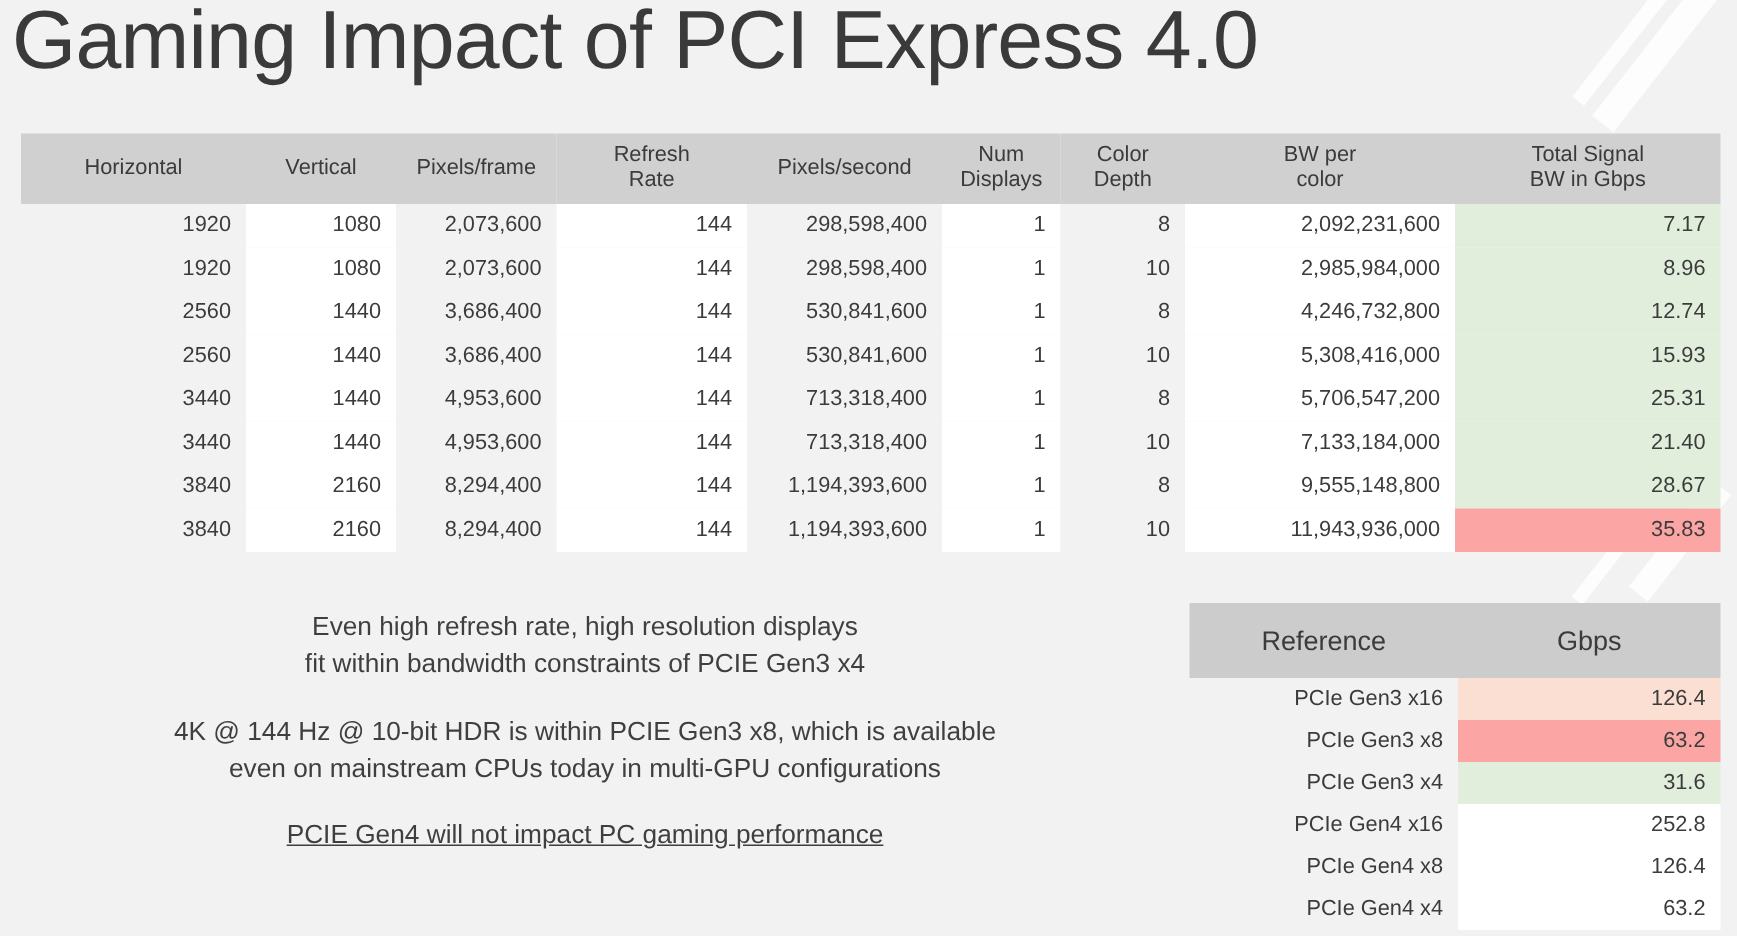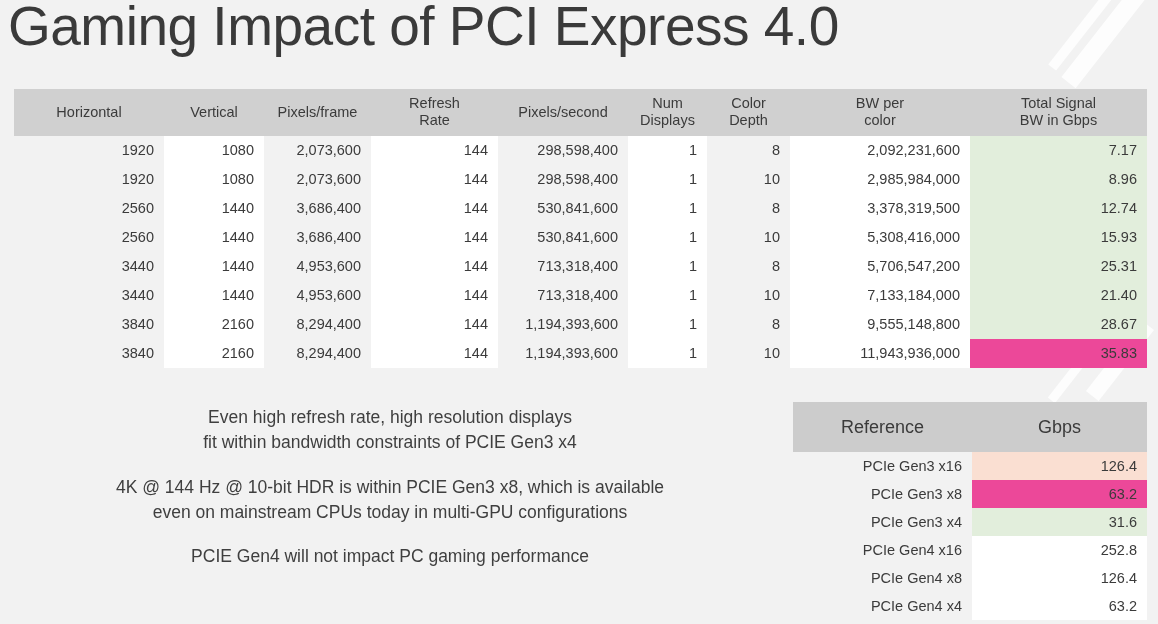--- a/index.html
+++ b/index.html
@@ -98,21 +98,21 @@
     height: 23px;
     line-height: 1.15;
     border: none;
     color: #3b3b3b;
     white-space: nowrap;
   }
   
   td.shade { background: #f2f2f2; }
   td.plain { background: #ffffff; }
   td.green { background: #e2eedc; }
-  td.cream { background: #ec4899; }
+  td.cream { background: #fca5a5; }
 
   
   col.c0 { width: 150px; }
   col.c1 { width: 100px; }
   col.c2 { width: 107px; }
   col.c3 { width: 127px; }
   col.c4 { width: 130px; }
   col.c5 { width: 79px; }
   col.c6 { width: 83px; }
   col.c7 { width: 180px; }
@@ -123,21 +123,21 @@
     position: absolute;
     left: 55px;
     top: 405px;
     width: 670px;
     text-align: center;
     font-size: 17.5px;
     color: #3f3f3f;
     line-height: 1.42;
   }
   #notes .para { margin-bottom: 20px; }
-  #notes .para:last-child { margin-bottom: 0; }
+  #notes .para:last-child { margin-bottom: 0; text-decoration: underline; }
 
   
   #ref-table-wrap {
     position: absolute;
     left: 793px;
     top: 402px;
     width: 354px;
   }
   table.ref {
     border-collapse: collapse;
@@ -232,21 +232,21 @@
           <td class="green">8.96</td>
         </tr>
         <tr>
           <td class="shade">2560</td>
           <td class="plain">1440</td>
           <td class="shade">3,686,400</td>
           <td class="plain">144</td>
           <td class="shade">530,841,600</td>
           <td class="plain">1</td>
           <td class="shade">8</td>
-          <td class="plain">3,378,319,500</td>
+          <td class="plain">4,246,732,800</td>
           <td class="green">12.74</td>
         </tr>
         <tr>
           <td class="shade">2560</td>
           <td class="plain">1440</td>
           <td class="shade">3,686,400</td>
           <td class="plain">144</td>
           <td class="shade">530,841,600</td>
           <td class="plain">1</td>
           <td class="shade">10</td>

